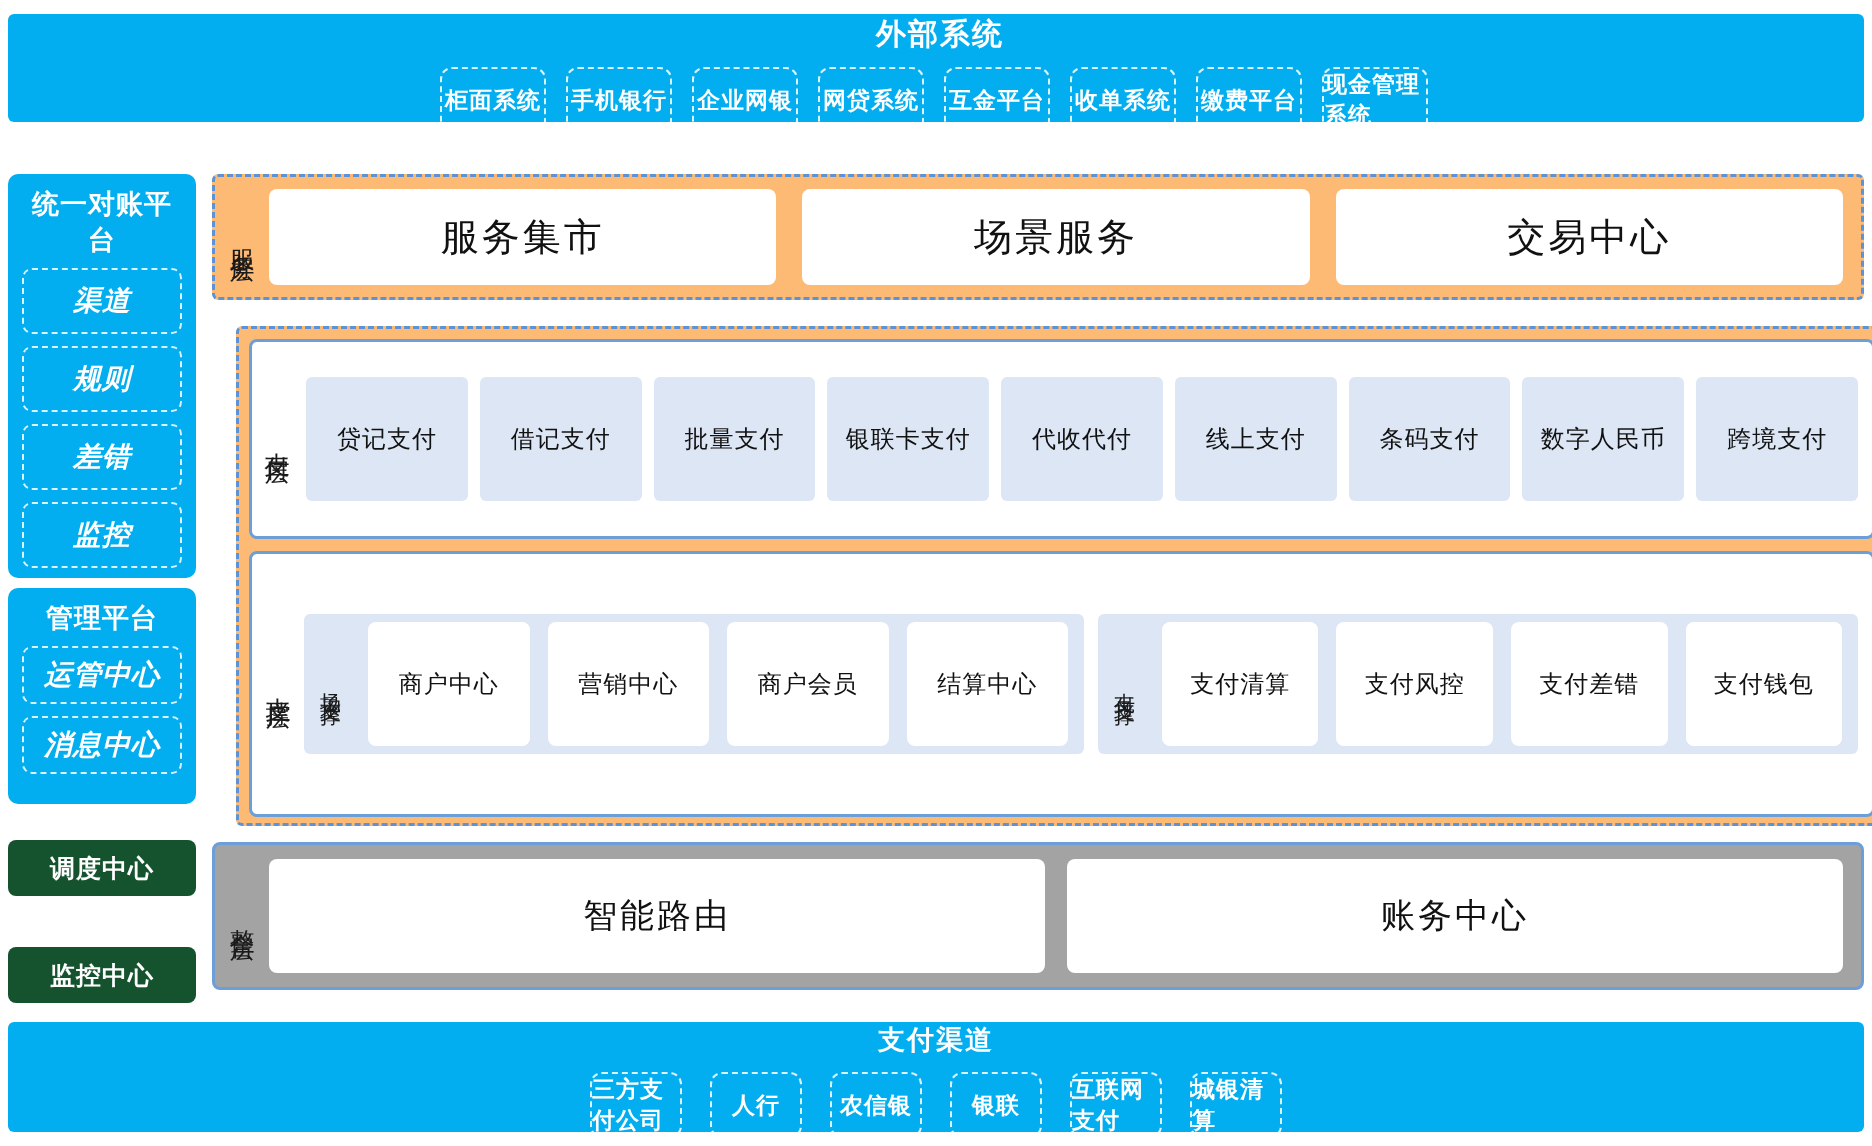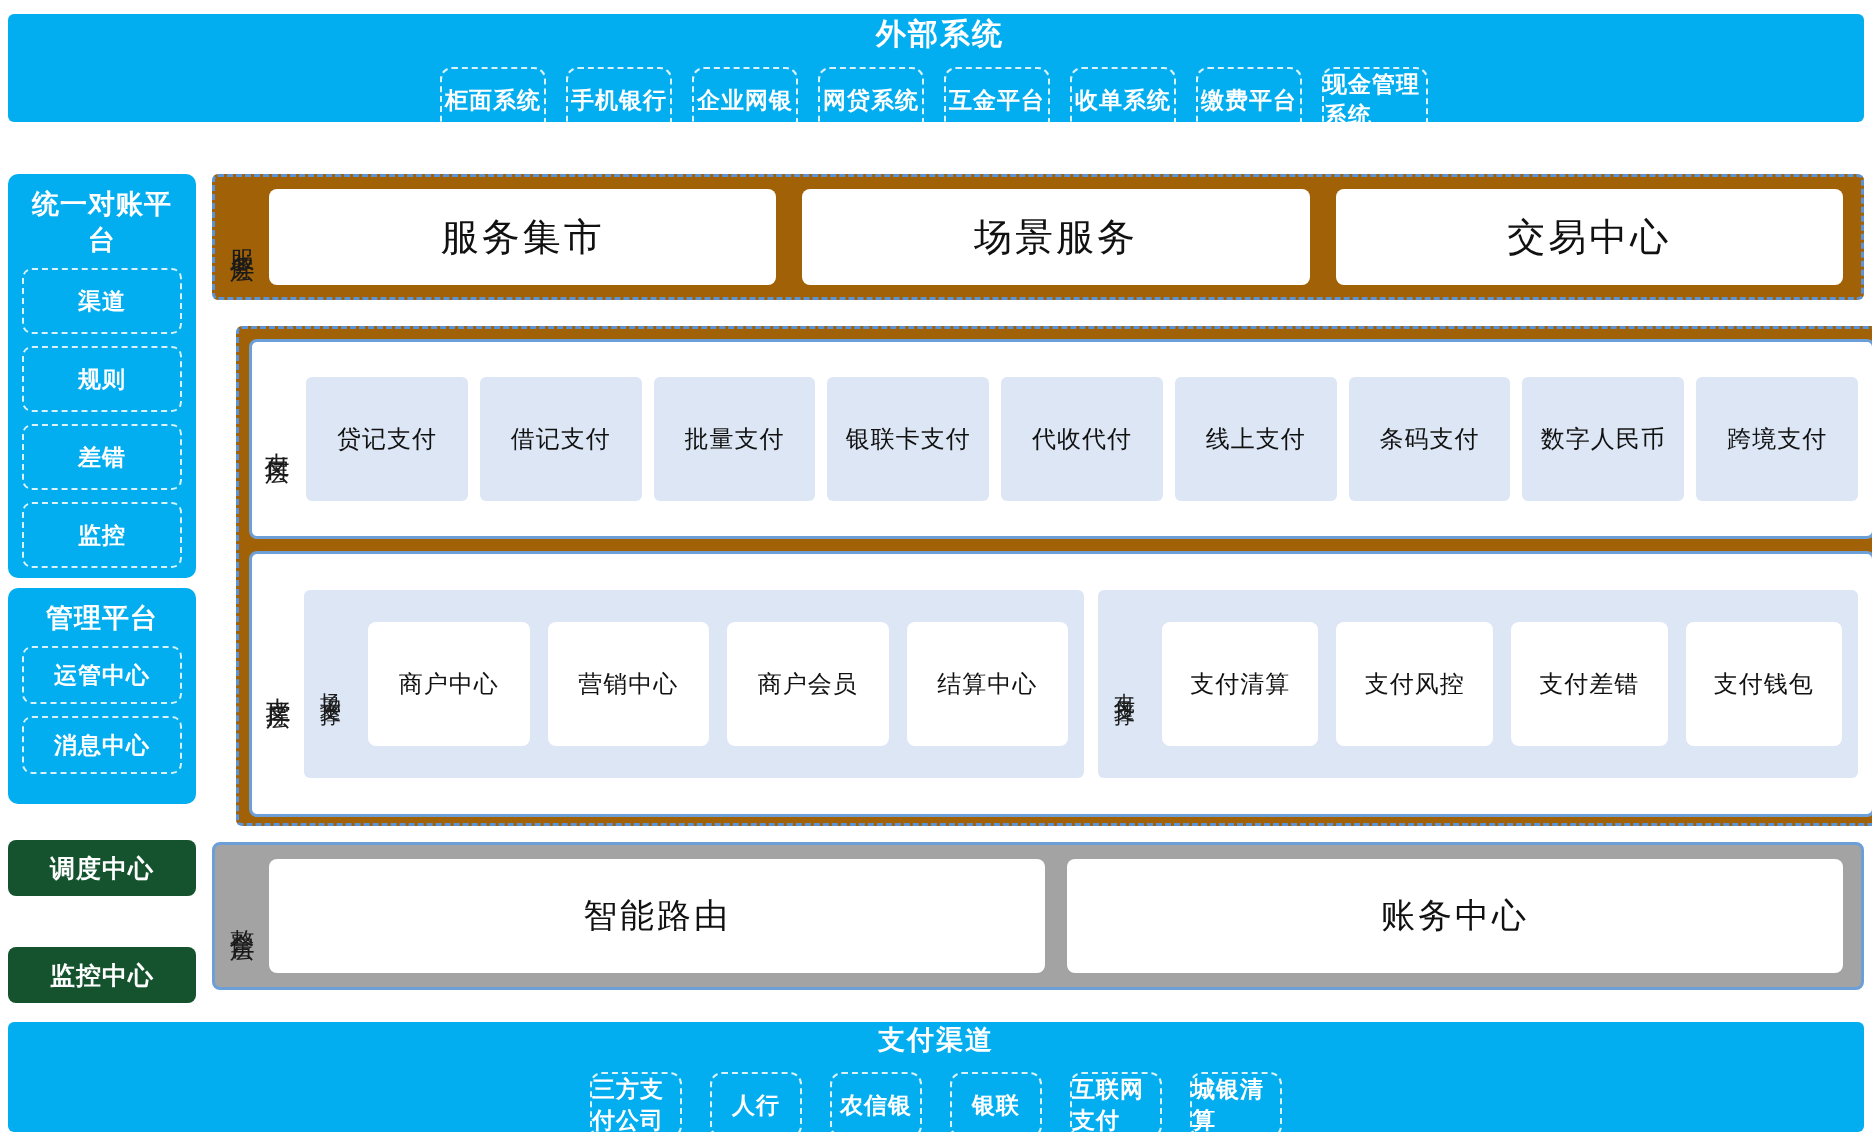--- a/index.html
+++ b/index.html
@@ -71,26 +71,27 @@
     font-size: 27px;
     font-weight: 700;
     text-align: center;
     letter-spacing: 1px;
     padding: 12px 0 10px;
   }
   .left-chip {
     border: 2px dashed rgba(255,255,255,0.85);
     border-radius: 10px;
     color: #ffffff;
-    font-size: 23px;
-    font-weight: 700;
-    letter-spacing: 1px;
-    display: flex;
-    align-items: center;
-    justify-content: center;
+    font-size: 28px;
+    font-weight: 700;
+    letter-spacing: 1px;
+    display: flex;
+    align-items: center;
+    justify-content: center;
+    font-style: italic;
   }
 
   #recon-block { left: 8px; top: 174px; width: 188px; height: 404px; }
   #recon-block .left-chip { height: 66px; margin-bottom: 12px; }
 
   #manage-block { left: 8px; top: 588px; width: 188px; height: 216px; }
   #manage-block .left-chip { height: 58px; margin-bottom: 12px; }
 
   .left-solo {
     position: absolute;
@@ -106,21 +107,21 @@
     left: 8px;
     width: 188px;
     height: 56px;
   }
   #dispatch-center { top: 840px; }
   #monitor-center  { top: 918px; margin-top: 29px; }
 
   
   .dash-panel {
     position: absolute;
-    background: #a16207;
+    background: #fdba74;
     border: 3px dashed #5B93D6;
     border-radius: 6px;
   }
   .solid-panel {
     position: absolute;
     background: #a3a3a3;
     border: 3px solid #6C9FD8;
     border-radius: 8px;
   }
 
@@ -199,21 +200,21 @@
   #support-layer {
     position: relative;
     width: 100%; height: 266px;
     background: #ffffff;
     border: 3px solid #6C9FD8;
     border-radius: 8px;
     display: flex;
     align-items: center;
   }
   #support-layer .vlabel.outer { width: 52px; height: 100%; }
-  #support-layer .groups { display: flex; flex: 1 1 auto; gap: 14px; padding: 0 14px 0 0; height: 188px; }
+  #support-layer .groups { display: flex; flex: 1 1 auto; gap: 14px; padding: 0 14px 0 0; height: 140px; }
   .sgroup {
     background: #DCE6F4;
     border-radius: 6px;
     display: flex;
     align-items: center;
     padding: 0 16px 0 6px;
     gap: 16px;
   }
   .sgroup .vlabel { width: 42px; height: 100%; }
   .sgroup .inner-cards { display: flex; flex: 1 1 auto; gap: 18px; height: 124px; }

